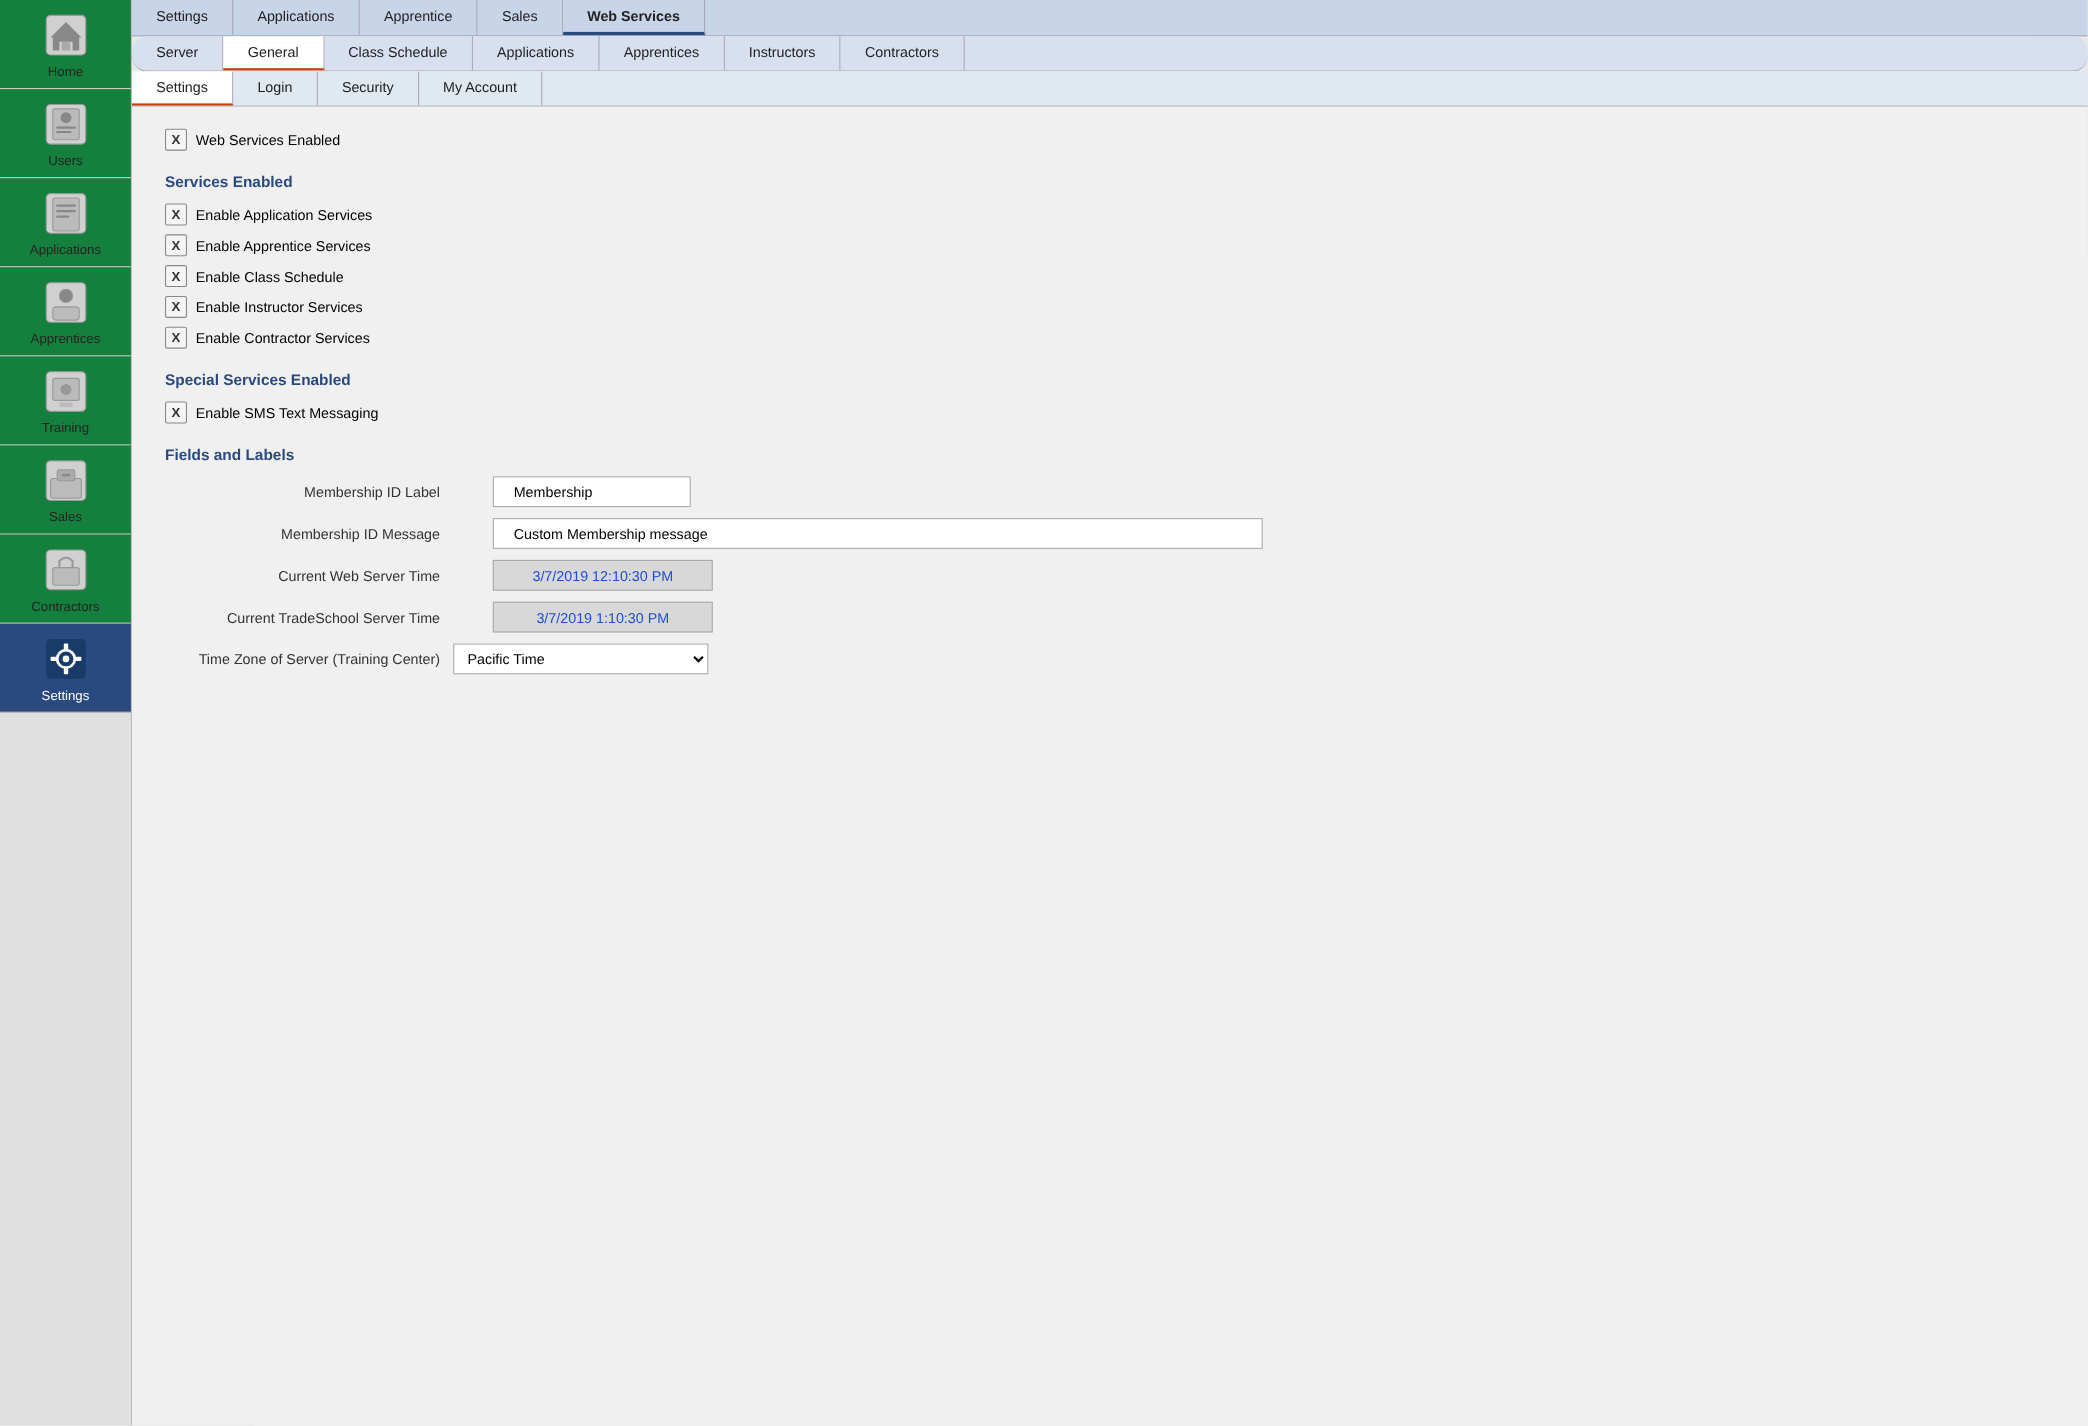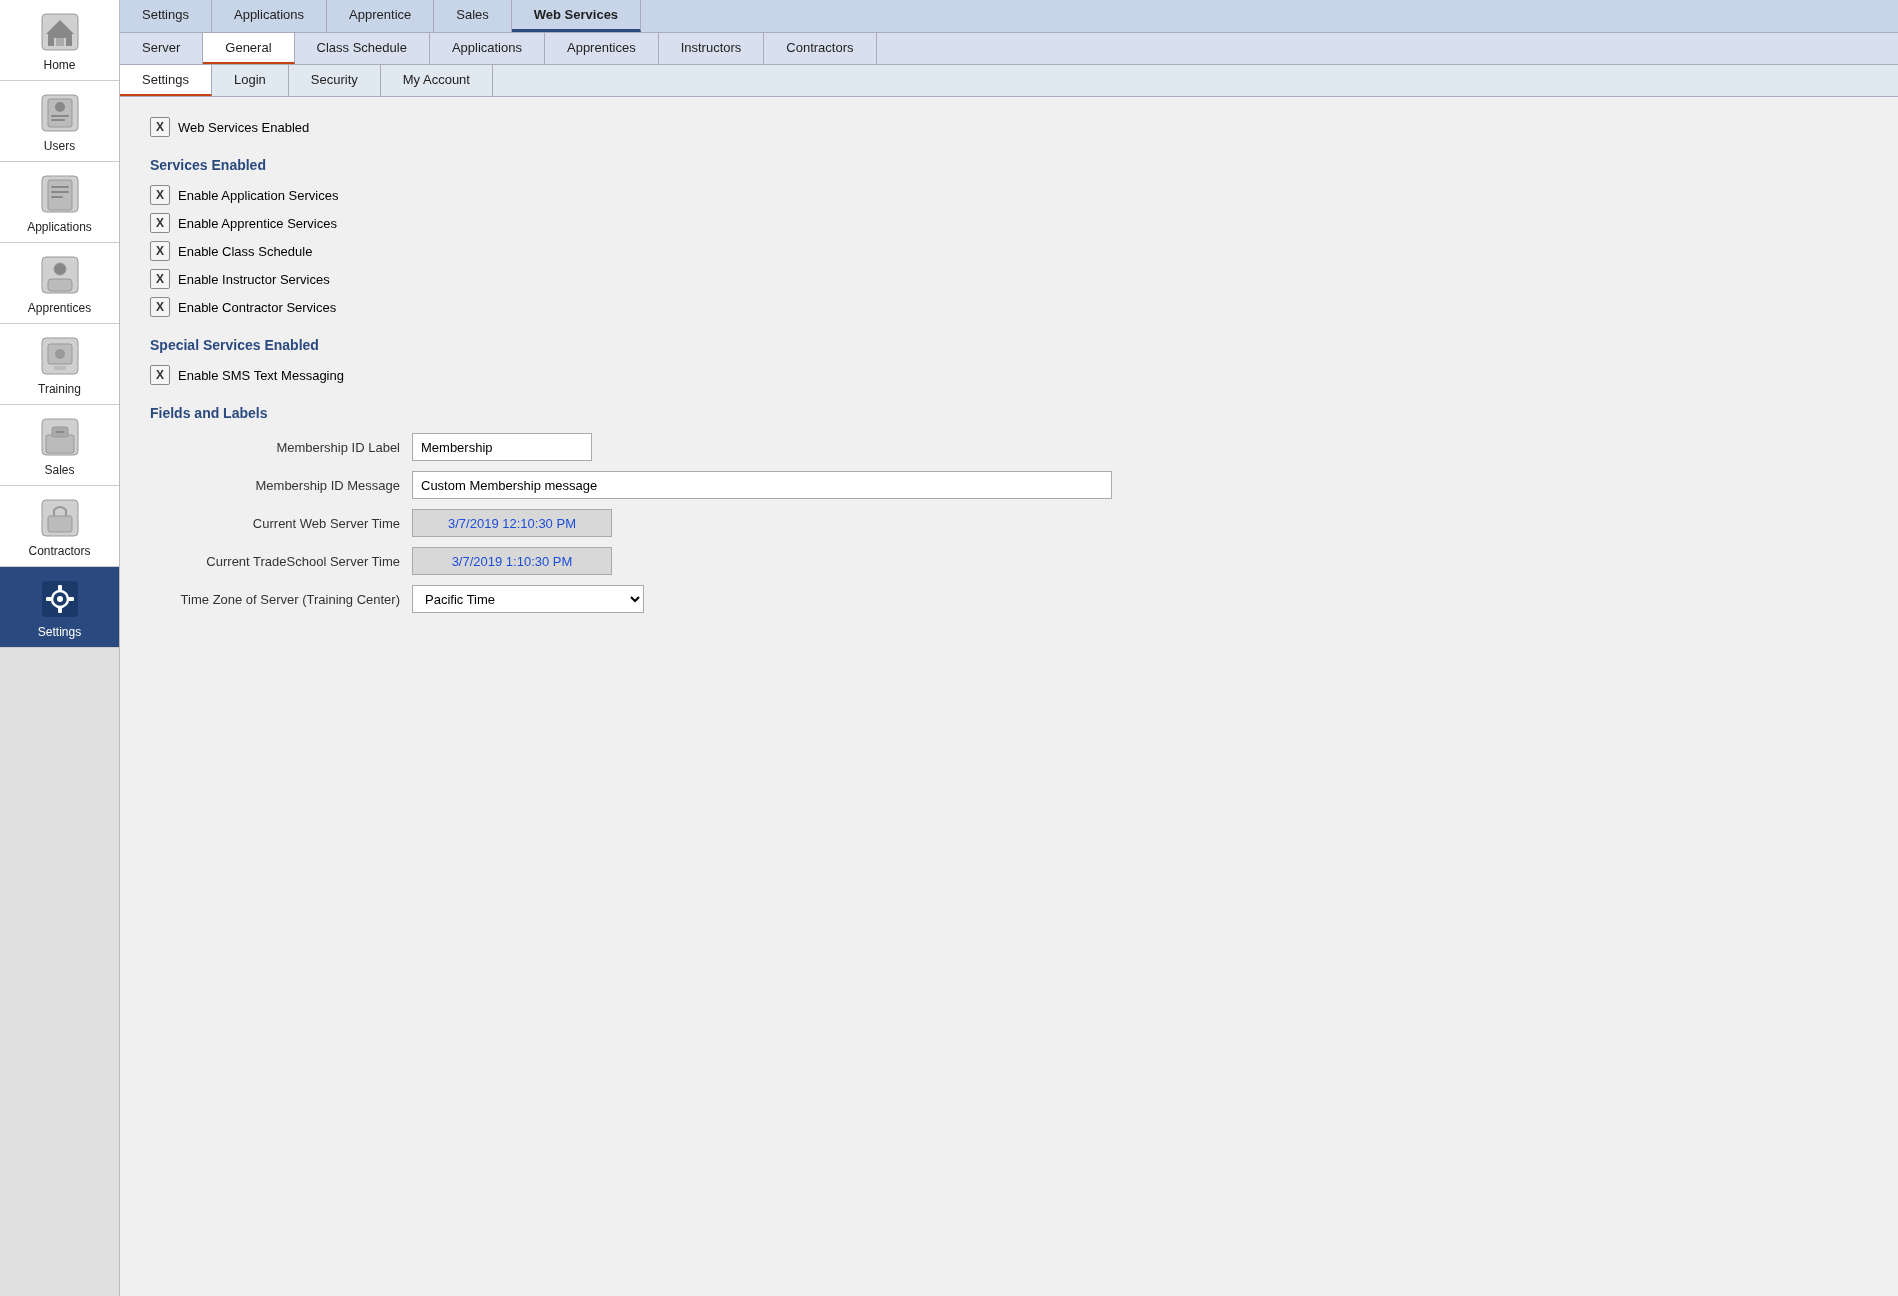--- a/index.html
+++ b/index.html
@@ -15,21 +15,21 @@
       flex-direction: column;
       align-items: stretch;
     }
     .sidebar-item {
       display: flex;
       flex-direction: column;
       align-items: center;
       padding: 10px 5px 8px;
       cursor: pointer;
       border-bottom: 1px solid #ccc;
-      background: #ffffff;
+      background: #15803d;
       color: #222;
       text-align: center;
       font-size: 12px;
     }
     .sidebar-item.active {
       background: #2a4a7f;
       color: white;
     }
     .sidebar-icon {
       width: 44px;
@@ -47,21 +47,21 @@
     }
 
     
     .tab-bar {
       display: flex;
       flex-direction: row;
       background: #c8d4e8;
       border-bottom: 1px solid #aab;
     }
     .tab-bar.primary { background: #c8d4e8; }
-    .tab-bar.secondary { background: #d8e0f0; }
+    .tab-bar.secondary { background: #d8e0f0; border-radius: 14px; }
     .tab-bar.tertiary { background: #e0e8f0; }
 
     .tab-item {
       padding: 7px 22px;
       cursor: pointer;
       border-right: 1px solid #aab;
       font-size: 13px;
       color: #222;
       background: transparent;
       white-space: nowrap;
@@ -135,24 +135,25 @@
     }
     .form-label {
       text-align: right;
       min-width: 250px;
       margin-right: 12px;
       color: #333;
       font-size: 13px;
     }
     .form-input {
       border: 1px solid #aaa;
-      padding: 5px 8px;
+      padding: 5px 18px;
       font-size: 13px;
       background: white;
       height: 28px;
+      margin-left: 36px;
     }
     .form-input.short { width: 180px; }
     .form-input.long { width: 700px; }
     .form-input.readonly {
       background: #d8d8d8;
       color: #1d4ed8;
       width: 200px;
       text-align: center;
     }
     .form-select {

